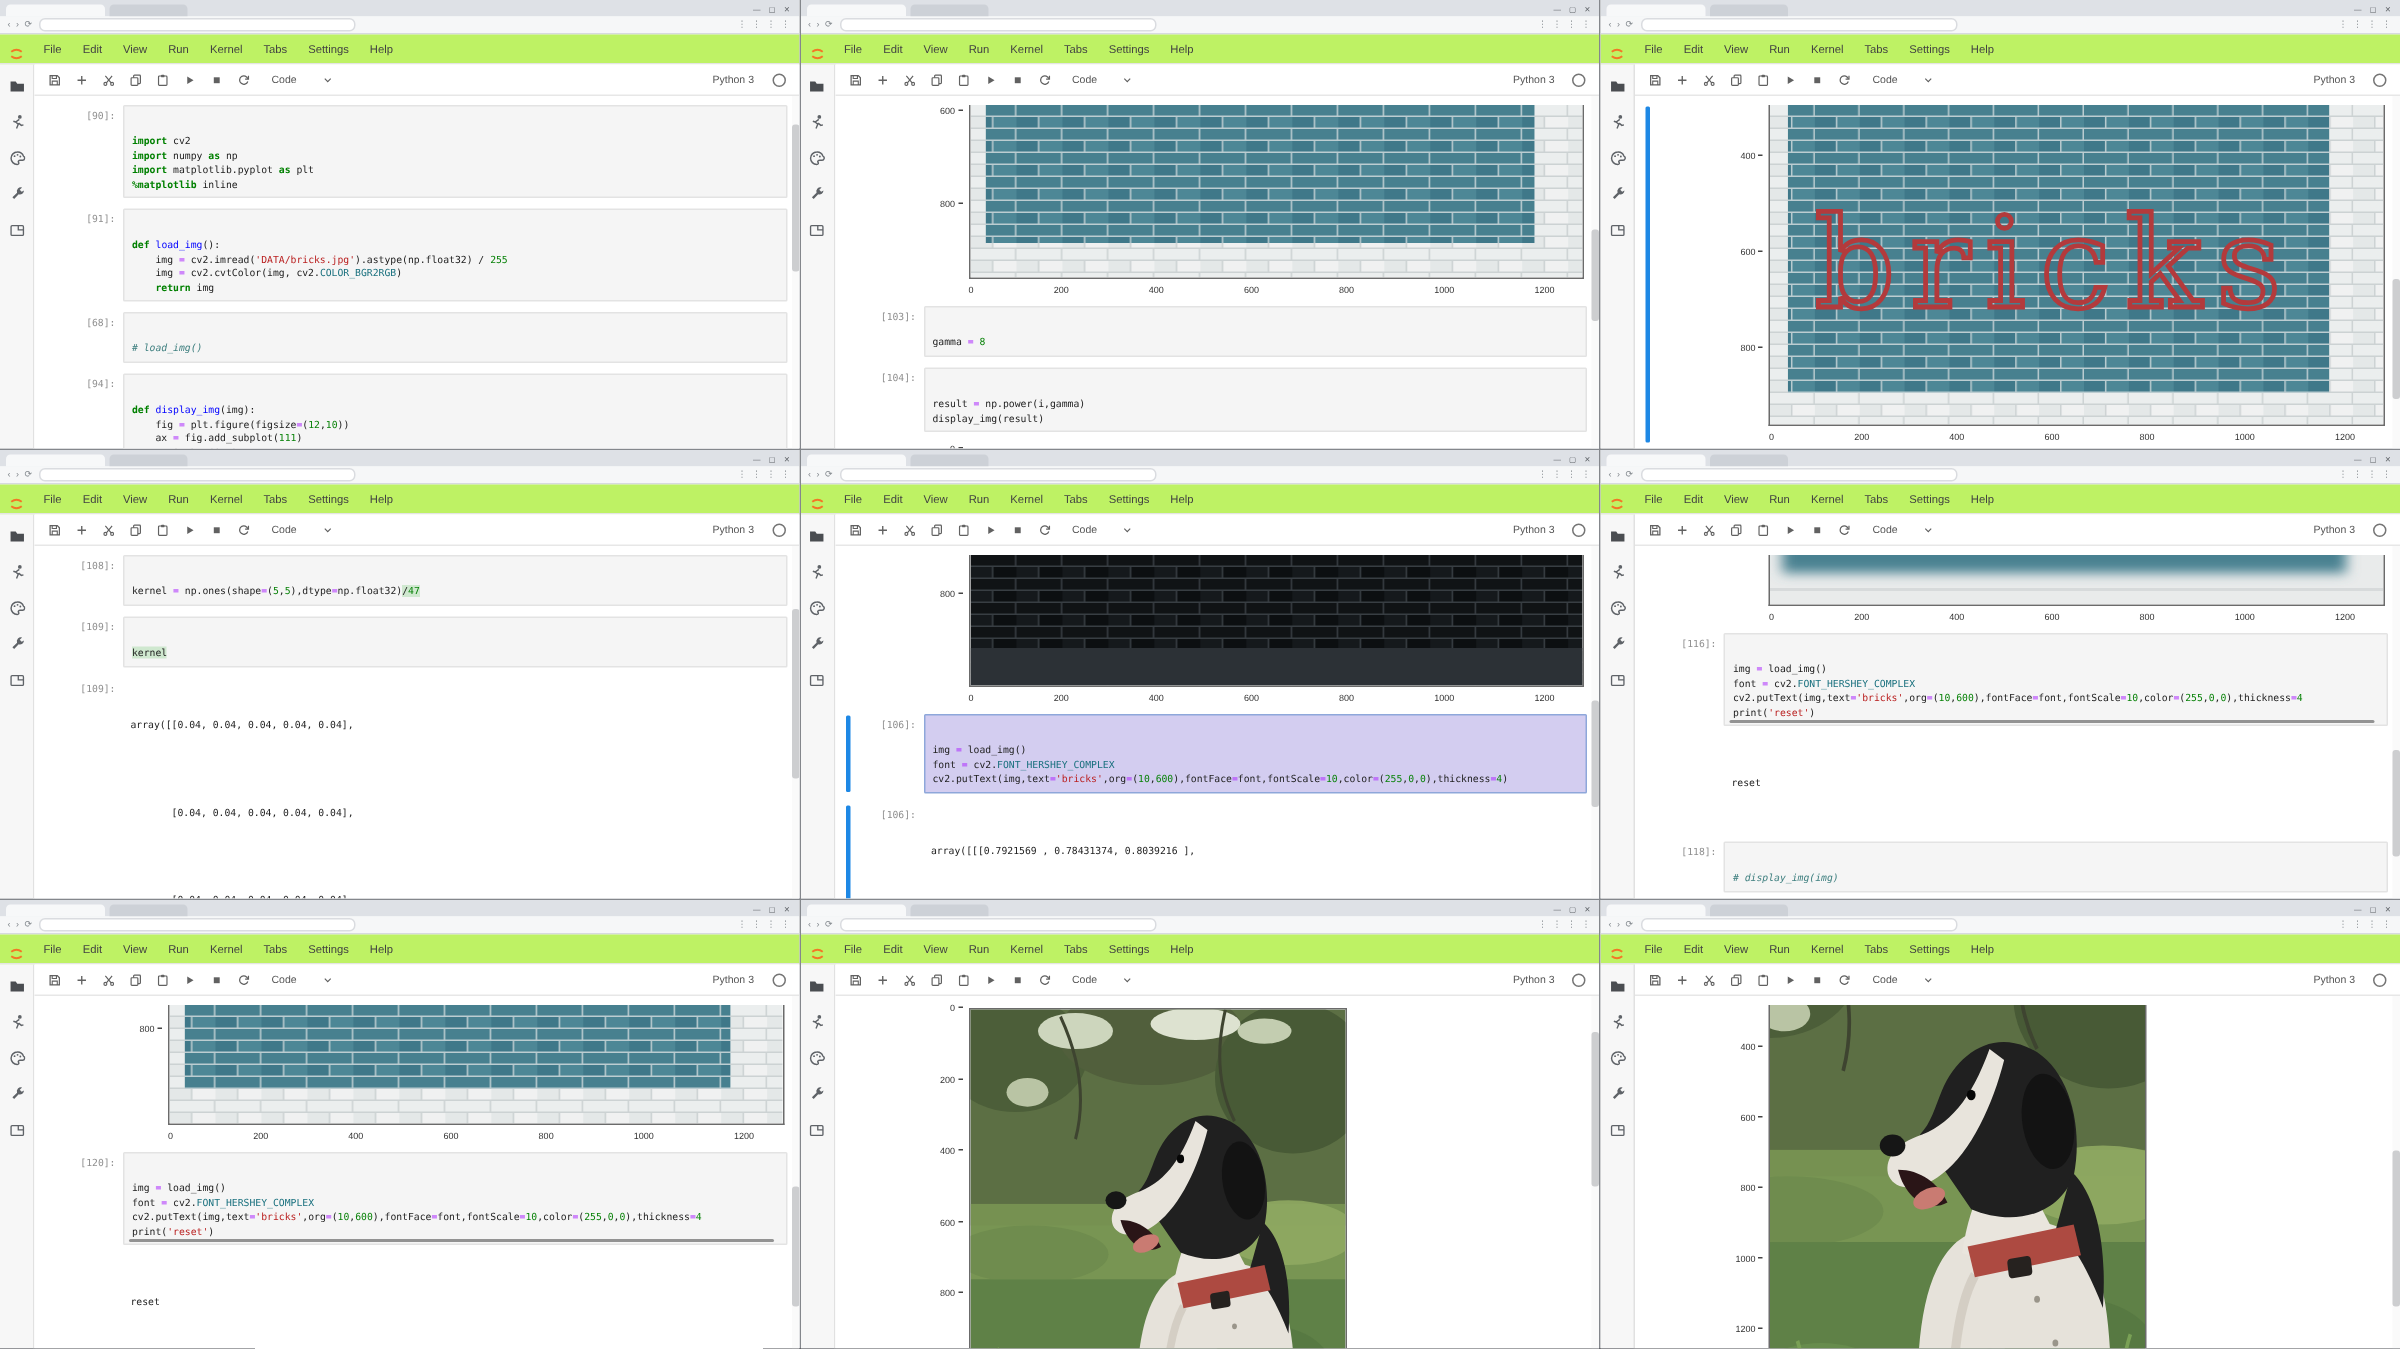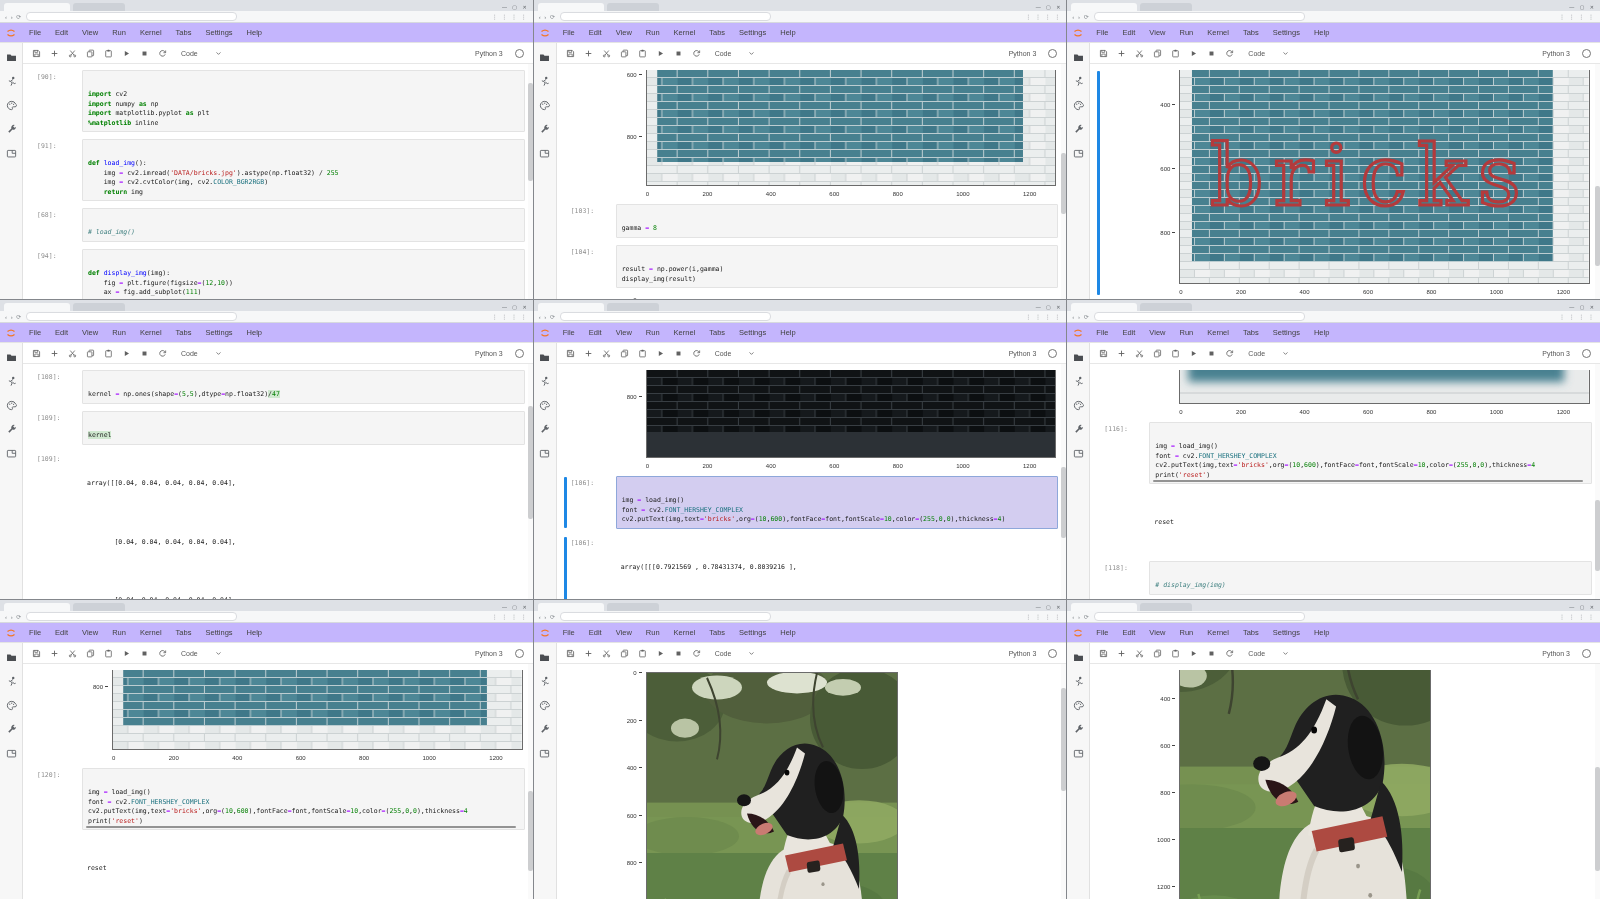--- a/index.html
+++ b/index.html
@@ -9,21 +9,21 @@
   
   .tabstrip{height:10px;background:#dee1e6;display:flex;align-items:flex-end;padding:1px 4px 0 4px;gap:3px;flex:none}
   .btab{width:66px;height:8px;background:#f7f8f9;border-radius:3px 3px 0 0}
   .btab.in{width:52px;background:#cdd1d7}
   .winctl{margin-left:auto;font-size:5px;line-height:8px;color:#5f6368;letter-spacing:2px;white-space:nowrap}
   .urlbar{height:11px;background:#f6f7f8;border-bottom:1px solid #d7dade;display:flex;align-items:center;padding:0 5px;gap:4px;flex:none}
   .navg{font-size:6px;color:#80868b;letter-spacing:1px;line-height:10px}
   .omni{flex:0 0 40%;height:7px;background:#fff;border:1px solid #dadce0;border-radius:4px}
   .extg{margin-left:auto;font-size:6px;color:#80868b;letter-spacing:1px;line-height:10px}
   
-  .menubar{height:19px;background:#c4b5fd;border-bottom:1px solid #e4e4e4;display:flex;align-items:center;padding:0 5px;flex:none}
+  .menubar{height:19px;background:#bef264;border-bottom:1px solid #e4e4e4;display:flex;align-items:flex-end;padding:0 5px;flex:none}
   .jlogo{width:12px;height:12px;flex:none;display:flex}
   .jlogo svg{width:12px;height:12px}
   .jmenu{display:flex;margin-left:5px}
   .mi{font-size:7.5px;color:#424242;padding:0 7px;line-height:18px}
   
   .wbody{flex:1;display:flex;min-height:0}
   .sidebar{width:22px;background:#f7f7f7;border-right:1px solid #e1e1e1;display:flex;flex-direction:column;align-items:center;padding-top:9px;gap:13px;flex:none}
   .si{width:11px;height:11px;flex:none}
   .panel{flex:1;display:flex;flex-direction:column;min-width:0;background:#fff}
   .ntoolbar{height:20px;border-bottom:1px solid #e7e7e7;display:flex;align-items:center;padding:0 9px;gap:9px;flex:none;background:#fff}
@@ -32,21 +32,21 @@
   .tmode{font-size:7px;color:#555;margin-left:5px}
   .tspacer{flex:1}
   .kernel{font-size:7px;color:#555}
   .kstatus{width:7px;height:7px;border:1px solid #757575;border-radius:50%;margin-left:3px;flex:none}
   .ncontent{flex:1;overflow:hidden;padding:6px 8px 0 6px;position:relative;background:#fff}
   .vscroll{position:absolute;right:0;top:0;bottom:0;width:5px;background:#fafafa}
   .vthumb{position:absolute;right:0;width:5px;background:#cdced0;border-radius:2px}
   
   .cellrow{display:flex;margin-bottom:7px;position:relative;padding-left:8px}
   .cbar{position:absolute;left:1px;top:1px;bottom:1px;width:3px;border-radius:1px;background:#1e88e5}
-  .prompt{flex:0 0 40px;padding:3px 5px 0 0;font:6.5px "DejaVu Sans Mono",monospace;color:#8f8f8f;white-space:nowrap}
+  .prompt{flex:0 0 40px;text-align:right;padding:3px 5px 0 0;font:6.5px "DejaVu Sans Mono",monospace;color:#8f8f8f;white-space:nowrap}
   .cell{flex:1;background:#f5f5f5;border:1px solid #e3e3e3;border-radius:1px;padding:19px 5px 3px;min-width:0;overflow:hidden;position:relative;min-height:10px}
   .cell.active{background:#fff;border:1px solid #2d83a6}
   .cell.selected{background:#d3cdf0;border:1px solid #8ea7da}
   .cl{font:6.5px/9.5px "DejaVu Sans Mono",monospace;color:#212121;white-space:pre}
   .outtext{flex:1;font:6.5px/9 "DejaVu Sans Mono",monospace;color:#212121;white-space:pre;padding:2px 5px;min-width:0;overflow:hidden}
   .tk-k{color:#008000;font-weight:bold}
   .tk-s{color:#ba2121}
   .tk-c{color:#408080;font-style:italic}
   .tk-n{color:#088208}
   .tk-n2{color:#19707e}

